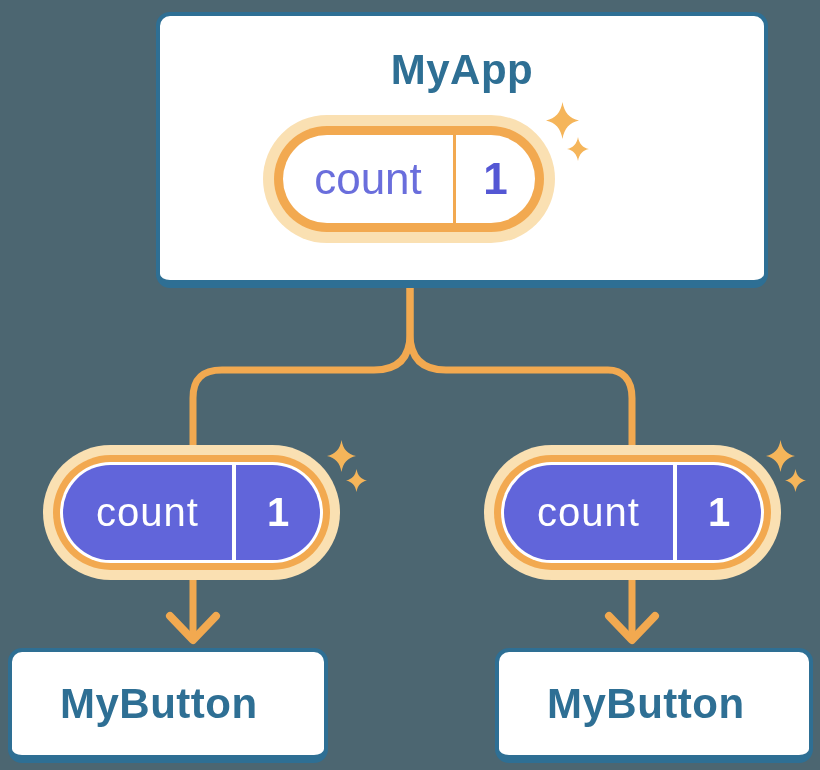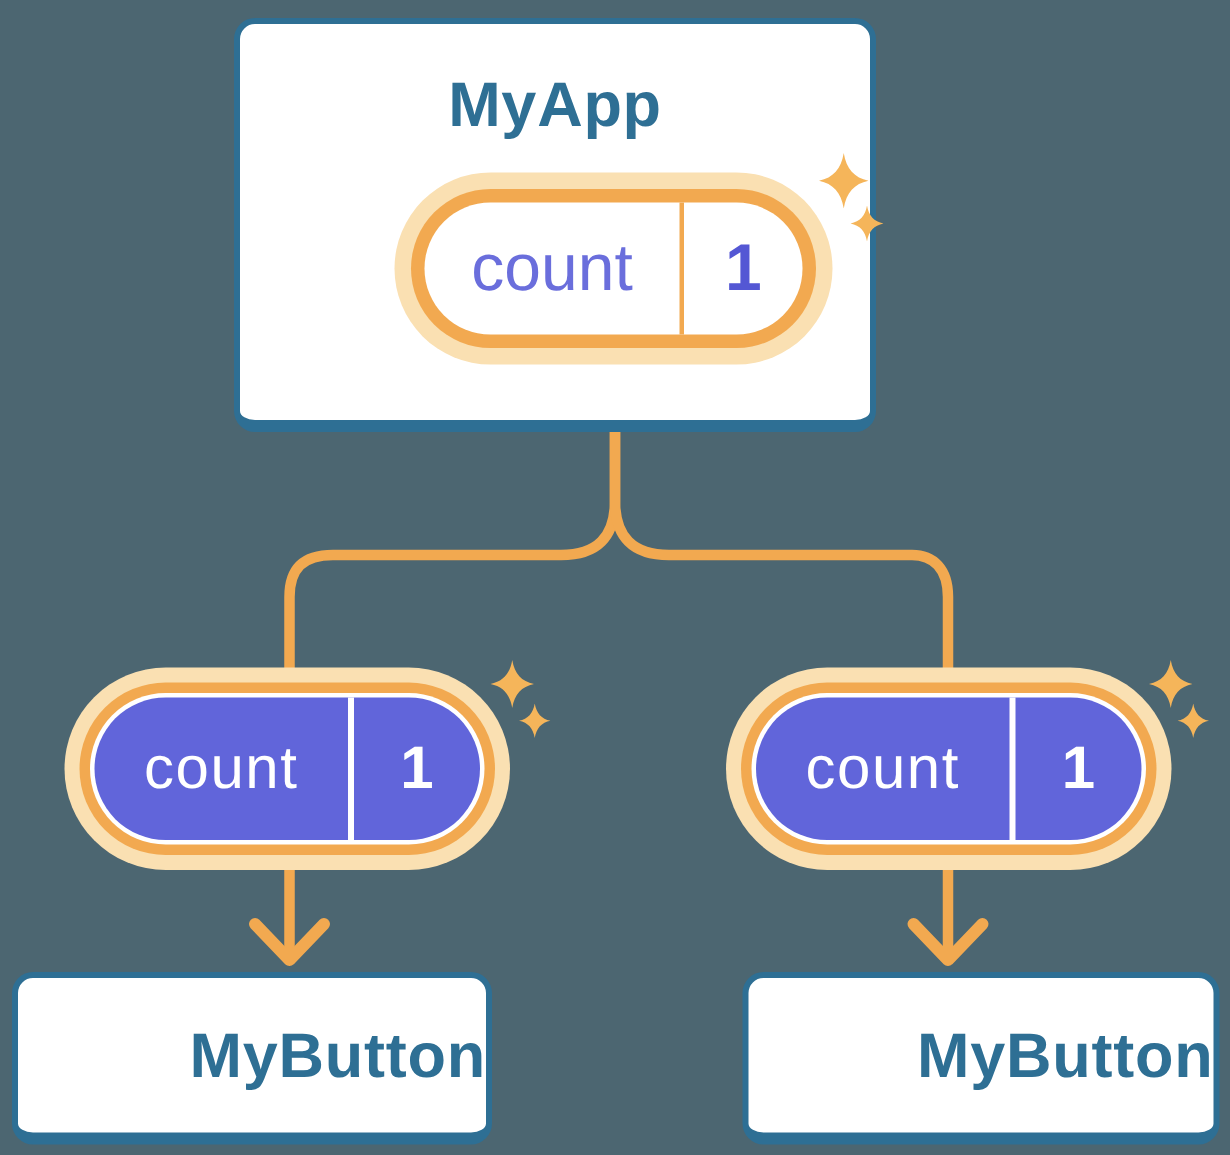--- a/index.html
+++ b/index.html
@@ -15,22 +15,22 @@
 
   .card {
     position: absolute;
     background: #ffffff;
     border: 4px solid #2E6F94;
     border-bottom-width: 8px;
     border-radius: 14px;
     box-sizing: border-box;
     z-index: 1;
   }
-  .card-root { left: 156px; top: 12px; width: 428px; height: 276px; }
-  .card-child { display: flex; align-items: center; justify-content: flex-end; }
+  .card-root { left: 156px; top: 12px; width: 612px; height: 276px; }
+  .card-child { display: flex; align-items: center; justify-content: flex-start; padding-left: 48px; }
   .card-child.pos-left  { left: 8px;   top: 648px; width: 320px; height: 115px; }
   .card-child.pos-right { left: 495px; top: 648px; width: 318px; height: 115px; }
 
   .card-title {
     color: #2E6F94;
     font-size: 42px;
     font-weight: 600;
     text-align: center;
     letter-spacing: 0.5px;
   }

